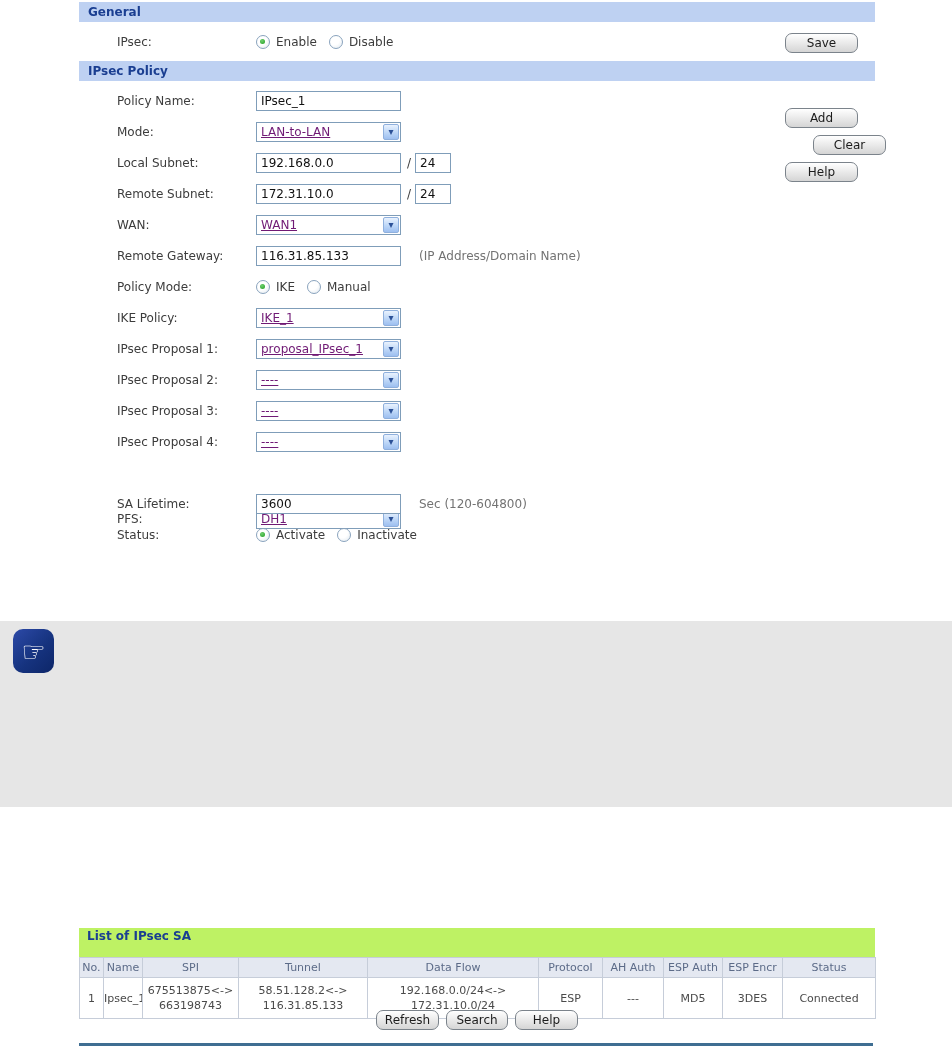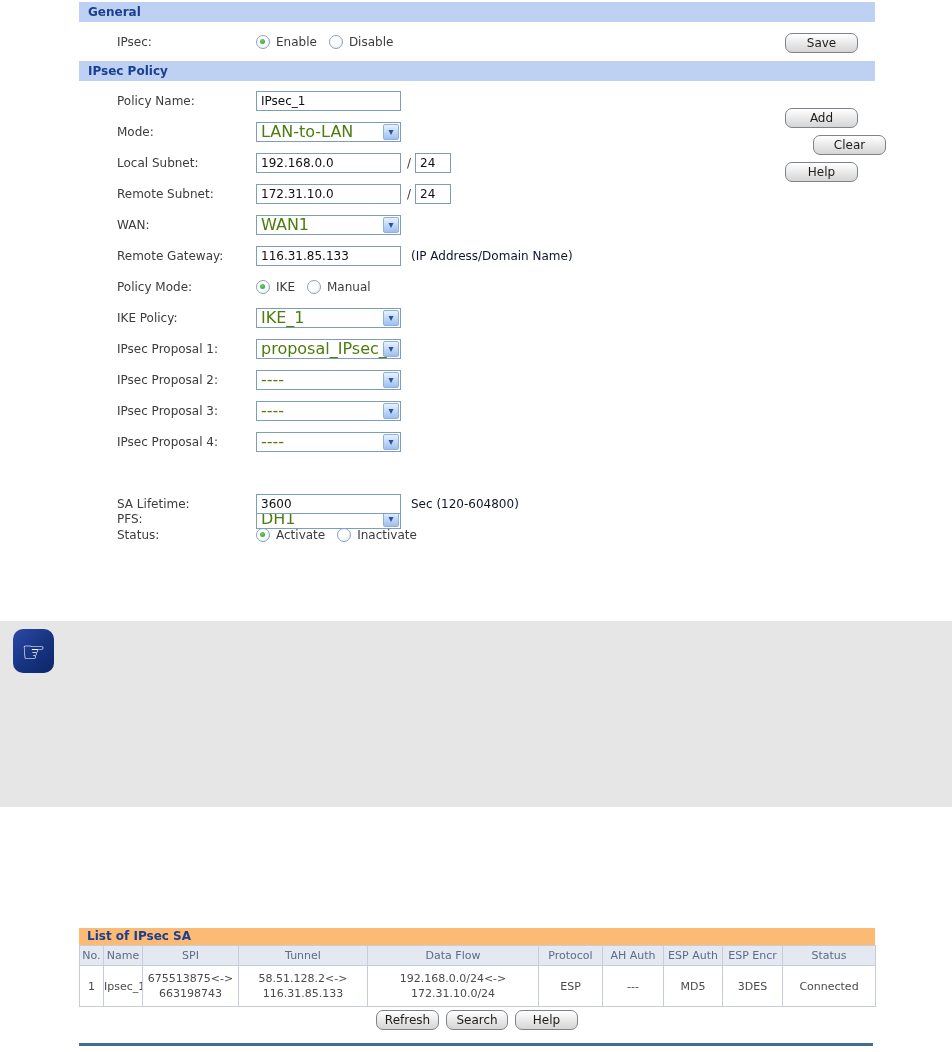--- a/index.html
+++ b/index.html
@@ -12,24 +12,24 @@
 
   
   .frow{position:absolute;left:0;width:856px;height:26px;}
   .flabel{position:absolute;left:117px;top:50%;transform:translateY(-50%);white-space:nowrap;}
   .fctrl{position:absolute;left:256px;top:50%;transform:translateY(-50%);display:flex;align-items:center;white-space:nowrap;}
 
   .tin{box-sizing:border-box;height:20px;width:145px;border:1px solid #7f9db9;background:#fff;
        font-family:"DejaVu Sans",sans-serif;font-size:12px;color:#111;padding:0 4px;}
   .tin.small{width:36px;}
   .slash{margin:0 4px 0 6px;color:#3c3c3c;}
-  .note{margin-left:10px;color:#0f172a;}
+  .note{margin-left:18px;color:#737373;}
 
   .sel{position:relative;box-sizing:border-box;width:145px;height:20px;border:1px solid #7f9db9;background:#fff;}
-  .sel .txt{position:absolute;left:4px;top:0;line-height:18px;font-size:16px;color:#4d7c0f;white-space:nowrap;}
+  .sel .txt{position:absolute;left:4px;top:0;line-height:18px;font-size:12px;color:#701a75;white-space:nowrap;text-decoration:underline;}
   .sel .arrow{position:absolute;right:1px;top:1px;width:16px;height:16px;box-sizing:border-box;
               background:linear-gradient(#e9f2fe,#bcd6f7 55%,#9dbff0);border:1px solid #8fb0dd;border-radius:2px;
               display:flex;align-items:center;justify-content:center;color:#2c5197;font-size:10px;line-height:10px;}
 
   .radio-opt{display:inline-flex;align-items:center;margin-right:12px;}
   .radio{display:inline-block;width:12px;height:12px;border-radius:50%;border:1px solid #89a3bd;
          background:radial-gradient(circle at 35% 30%, #ffffff 45%, #dfe8ef);position:relative;margin-right:6px;}
   .radio.checked::after{content:'';position:absolute;left:3px;top:3px;width:5px;height:5px;border-radius:50%;
          background:radial-gradient(circle at 40% 35%, #6fd06f, #1f9b1f);}
 
@@ -38,21 +38,21 @@
        font-family:"DejaVu Sans",sans-serif;font-size:12px;color:#1c1c1c;text-align:center;padding:0;cursor:pointer;}
 
   
   .band{position:absolute;left:0;top:621px;width:952px;height:186px;background:#e6e6e6;}
   .tipicon{position:absolute;left:13px;top:629px;width:41px;height:44px;border-radius:10px;
            background:linear-gradient(135deg,#2c4aa8 0%,#16337f 55%,#0d2668 100%);
            display:flex;align-items:center;justify-content:center;color:#ffffff;font-size:27px;line-height:27px;}
 
   
   .tablewrap{position:absolute;left:79px;top:928px;width:796px;}
-  .tabletitle{box-sizing:border-box;width:100%;height:17px;background:#fdba74;color:#1a3e91;
+  .tabletitle{box-sizing:border-box;width:100%;height:29px;background:#bef264;color:#1a3e91;
               font-weight:bold;font-size:12px;line-height:17px;padding-left:8px;}
   table.sa{border-collapse:collapse;table-layout:fixed;width:796px;font-size:11px;}
   table.sa th,table.sa td{border:1px solid #c6cdd9;text-align:center;overflow:hidden;padding:0;margin-left:41px;}
   table.sa th{background:#e4e8f1;color:#5c6b88;font-weight:normal;height:19px;}
   table.sa td{height:40px;color:#4a4a4a;background:#ffffff;}
   table.sa td .ln{line-height:15px;}
 
   .tbl-btnrow{position:absolute;left:79px;top:1010px;width:796px;display:flex;justify-content:center;gap:7px;}
   .tbl-btnrow .btn{position:static;}
 

